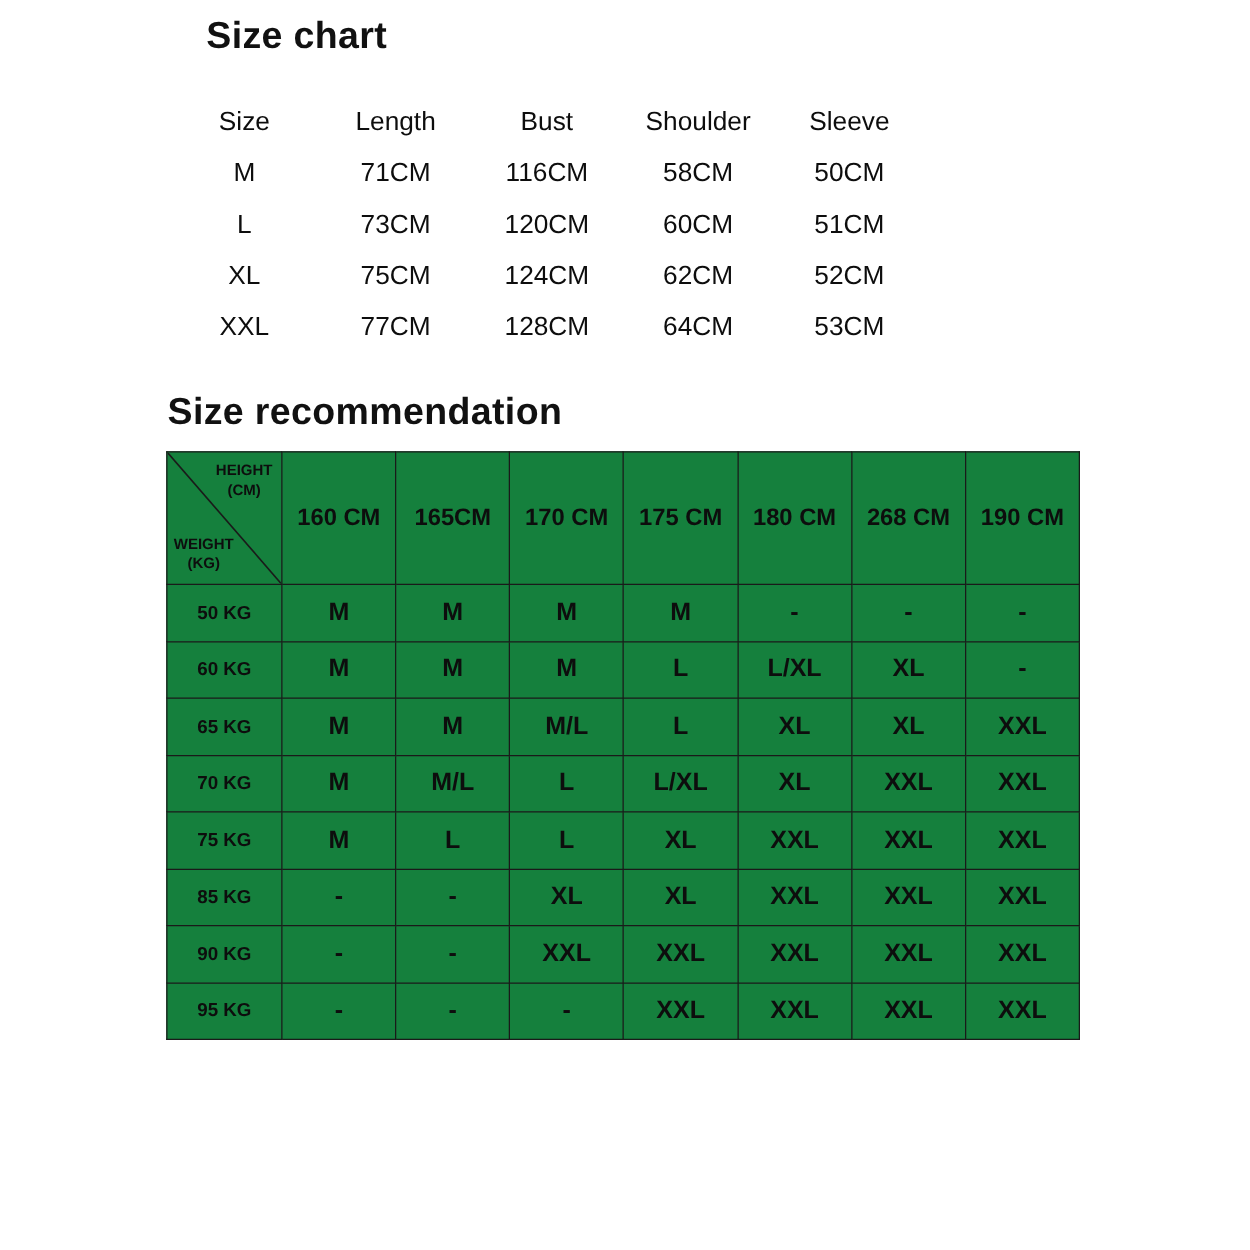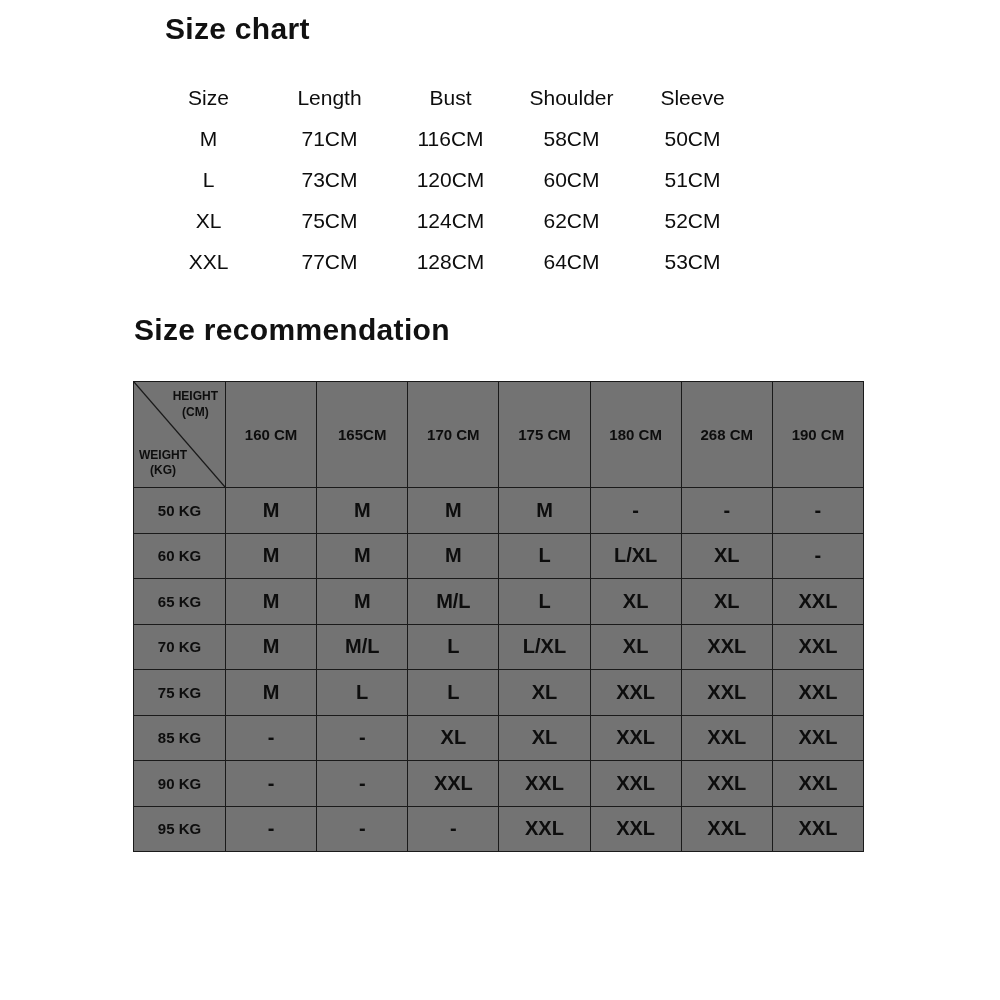--- a/index.html
+++ b/index.html
@@ -20,54 +20,54 @@
     letter-spacing: 0.3px;
     color: #111;
     white-space: nowrap;
   }
   #size-chart-title { left: 165px; top: 12px; }
   #size-rec-title   { left: 134px; top: 313px; }
 
   
   .measure-table {
     position: absolute;
-    left: 148px; top: 77px;
+    left: 135px; top: 77px;
     width: 605px;
     border-collapse: collapse;
     table-layout: fixed;
   }
   .measure-table th, .measure-table td {
     height: 41px;
     text-align: center;
     vertical-align: middle;
     font-weight: 400;
     font-size: 21px;
     color: #0d0d0d;
     white-space: nowrap;
   }
 
   
   .rec-table {
     position: absolute;
-    left: 133px; top: 381px;
+    left: 133px; top: 361px;
     width: 731px;
     border-collapse: collapse;
     table-layout: fixed;
-    background: #737373;
+    background: #15803d;
   }
   .rec-table th, .rec-table td {
     border: 1px solid #1a1a1a;
     text-align: center;
     vertical-align: middle;
     white-space: nowrap;
   }
   .rec-table thead tr { height: 106px; }
   .rec-table tbody tr { height: 45.5px; }
   .rec-table col.c0 { width: 92px; }
-  .col-h    { font-size: 15px; font-weight: 700; }
+  .col-h    { font-size: 19px; font-weight: 700; }
   .weight-h { font-size: 15px; font-weight: 700; }
   .size-cell{ font-size: 20px; font-weight: 700; }
 
   
   .corner { position: relative; padding: 0; overflow: hidden; }
   .corner .diag {
     position: absolute; left: 0; top: 0;
     width: 100%; height: 100%;
     display: block;
   }

